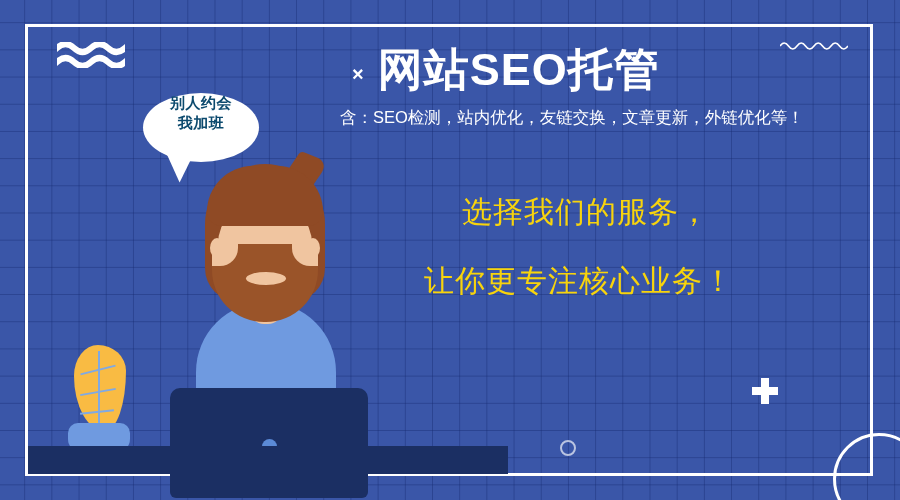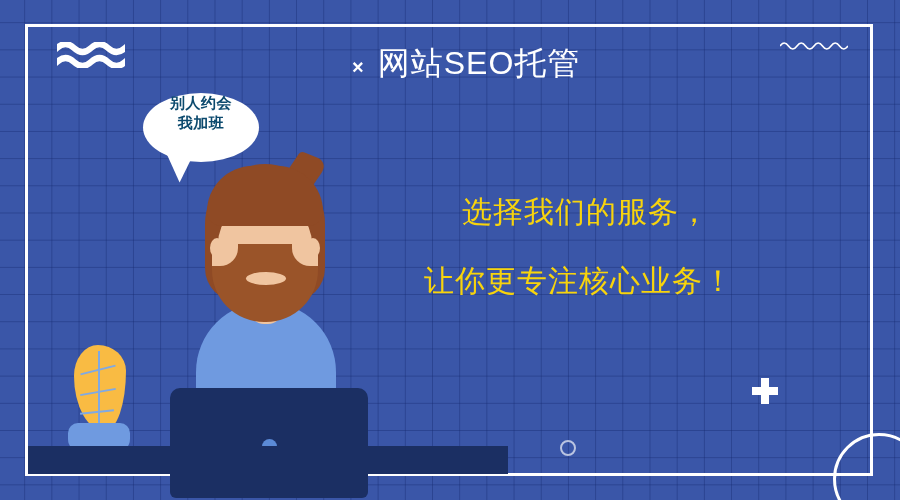--- a/index.html
+++ b/index.html
@@ -117,22 +117,22 @@
   }
   #title-x {
     color: #ffffff;
     font-size: 20px;
     font-weight: bold;
     line-height: 1;
     margin-top: 8px;
   }
   #main-title {
     color: #ffffff;
-    font-size: 32px;
-    font-weight: normal;
+    font-size: 45px;
+    font-weight: bold;
     letter-spacing: 1px;
     line-height: 1.08;
     white-space: nowrap;
   }
   #subtitle {
     color: #ffffff;
     font-size: 16.5px;
     margin-top: 12px;
     padding-left: 10px;
     white-space: nowrap;
@@ -353,20 +353,21 @@
 
   <div id="circle-deco"></div>
   <div id="circle-small"></div>
   <div id="plus-deco"></div>
 
   <div id="headline-block">
     <div id="title-row">
       <span id="title-x">×</span>
       <span id="main-title">网站SEO托管</span>
     </div>
+    <div id="subtitle">含：SEO检测，站内优化，友链交换，文章更新，外链优化等！</div>
   </div>
 
   <div id="slogan-block">
     <div class="slogan-line">选择我们的服务，</div>
     <div class="slogan-line">让你更专注核心业务！</div>
   </div>
 
   <div id="speech-tail"></div>
   <div id="speech-bubble">
     <span>别人约会</span>

